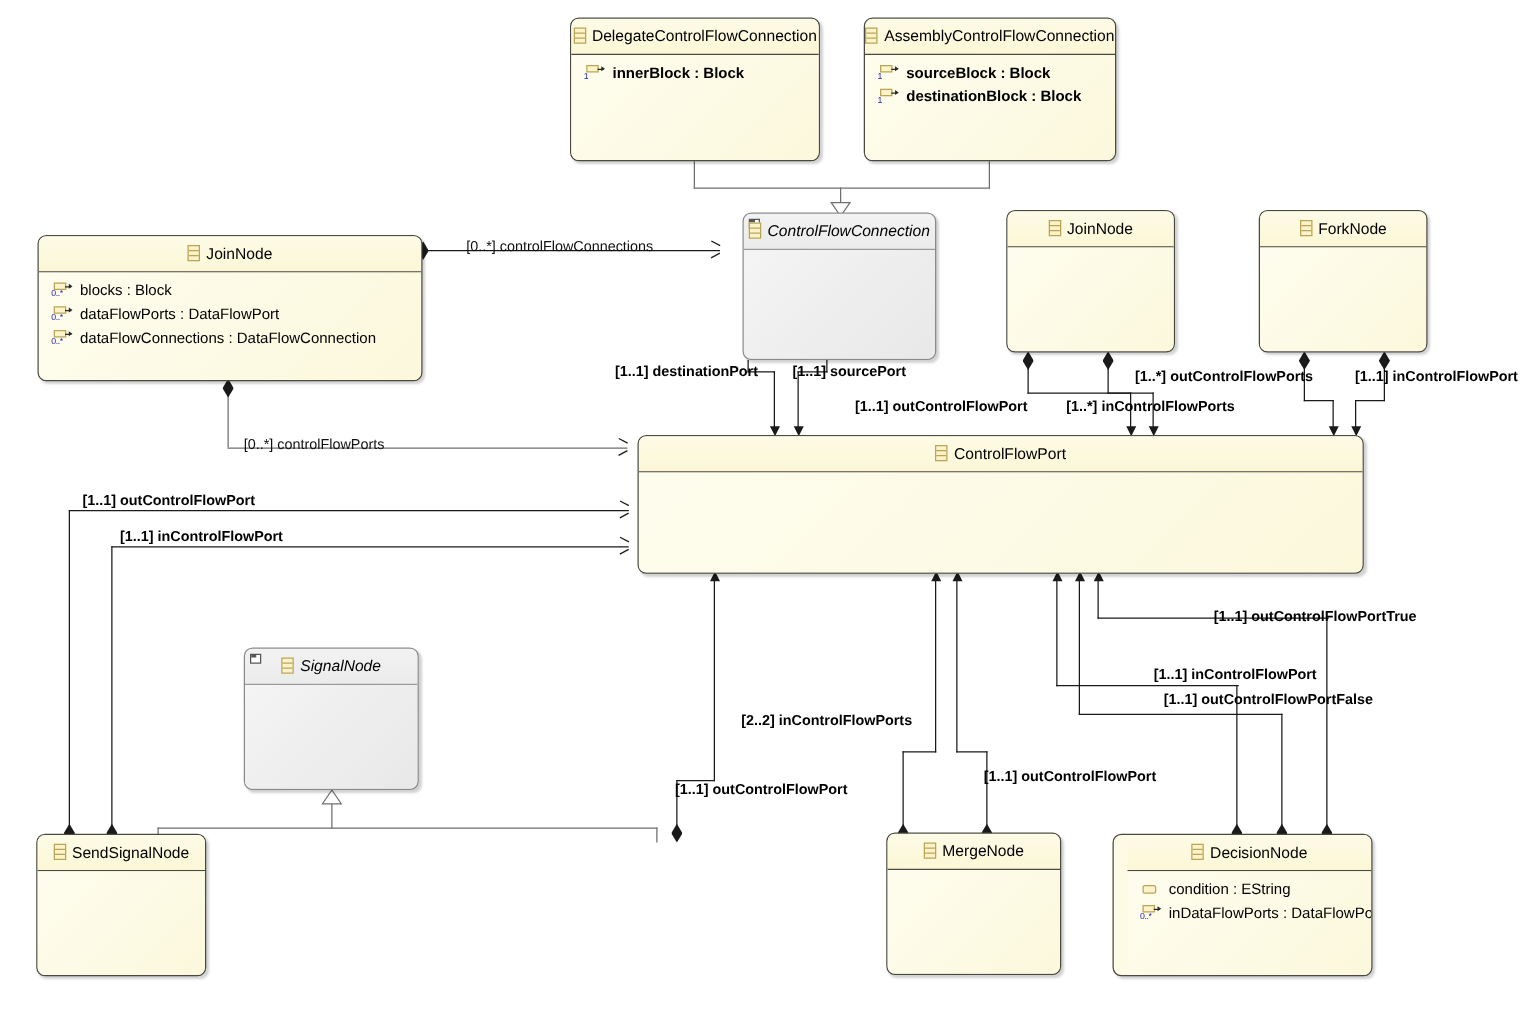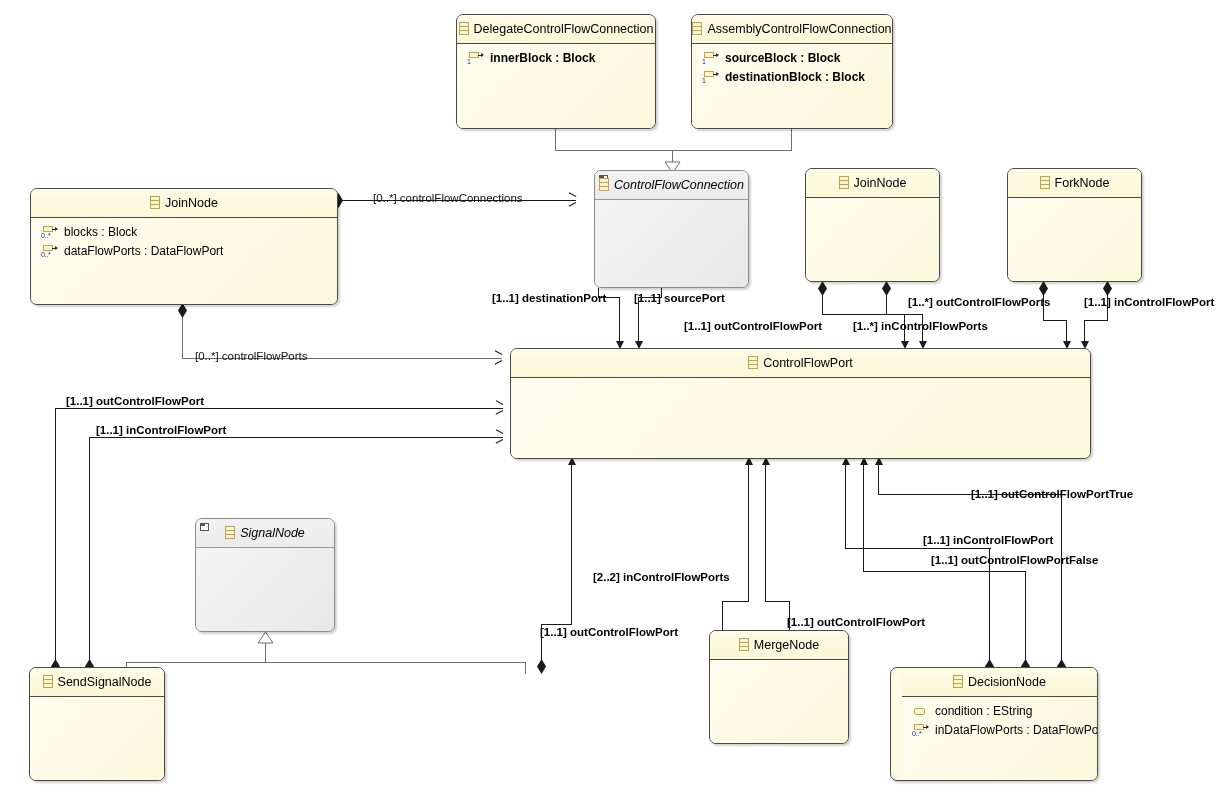--- a/index.html
+++ b/index.html
@@ -360,20 +360,28 @@
         <span>blocks : Block</span>
       </div>
       <div class="uml-attr">
         <span class="attr-icon">
           <span class="bx"></span>
             <span class="arw"></span>
           <span class="card">0..*</span>
         </span>
         <span>dataFlowPorts : DataFlowPort</span>
       </div>
+      <div class="uml-attr">
+        <span class="attr-icon">
+          <span class="bx"></span>
+            <span class="arw"></span>
+          <span class="card">0..*</span>
+        </span>
+        <span>dataFlowConnections : DataFlowConnection</span>
+      </div>
     </div>
   </div>
 
   <div class="uml-class" style="left:805px;top:168px;width:135px;height:114px;">
     <div class="uml-header">
       <span class="cls-icon"></span><span>JoinNode</span>
     </div>
     <div class="uml-body"></div>
   </div>
 
@@ -400,21 +408,21 @@
   </div>
 
   <div class="uml-class" style="left:29px;top:667px;width:136px;height:114px;">
     <div class="uml-header">
       <span class="cls-icon"></span><span>SendSignalNode</span>
     </div>
     <div class="uml-body"></div>
   </div>
 
 
-  <div class="uml-class" style="left:709px;top:630px;width:140px;height:114px;">
+  <div class="uml-class" style="left:709px;top:666px;width:140px;height:114px;">
     <div class="uml-header">
       <span class="cls-icon"></span><span>MergeNode</span>
     </div>
     <div class="uml-body"></div>
   </div>
 
   <div class="uml-class" style="left:890px;top:667px;width:208px;height:114px;padding-left:11px;">
     <div class="uml-header">
       <span class="cls-icon"></span><span>DecisionNode</span>
     </div>

